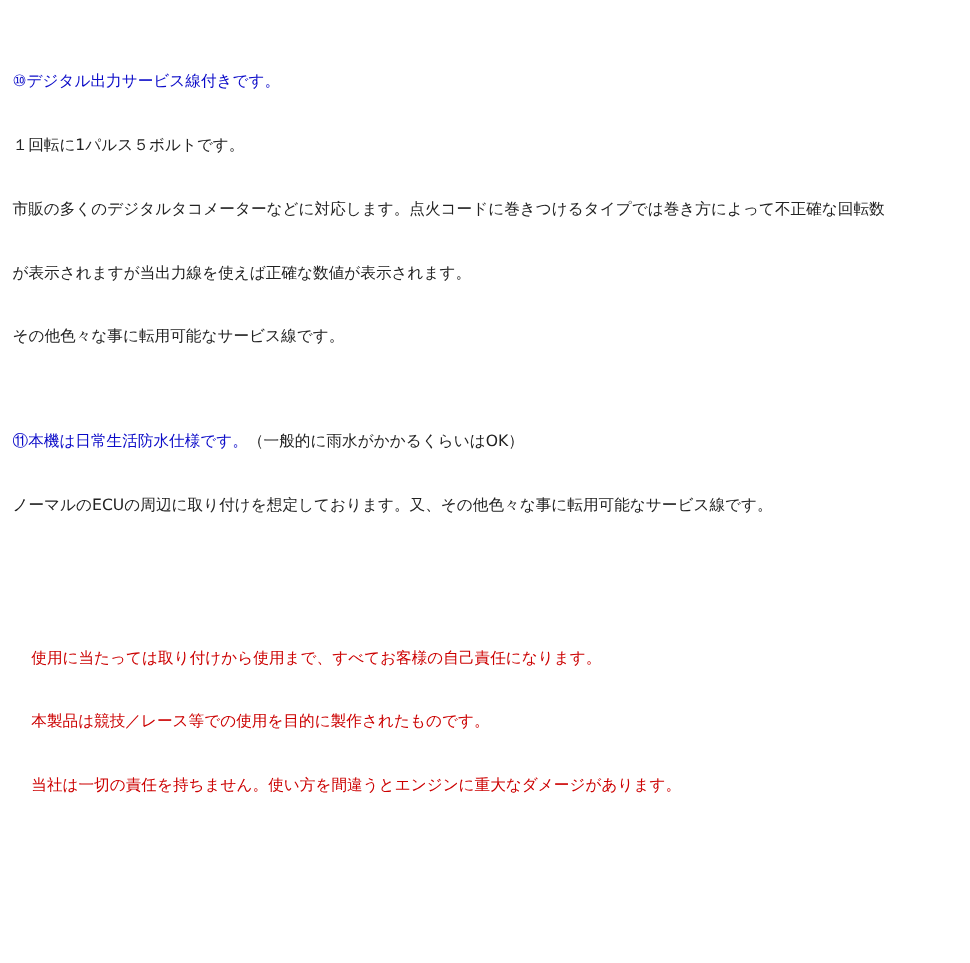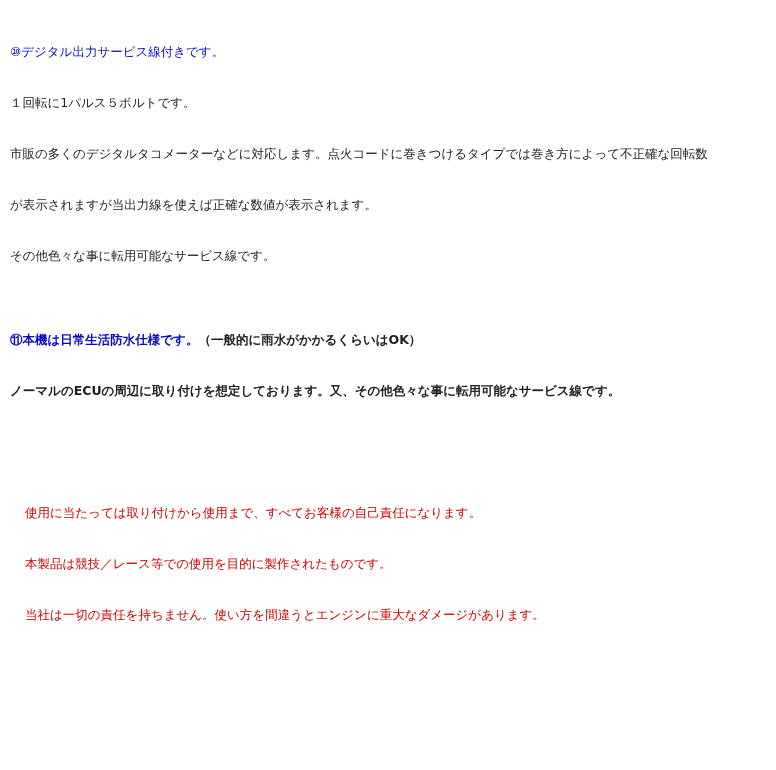--- a/index.html
+++ b/index.html
@@ -12,22 +12,22 @@
     --page-bg:#ffffff;
   }
   *{margin:0;padding:0;box-sizing:border-box;}
   html,body{background:var(--page-bg);}
   body{
     width:776px;height:770px;overflow:hidden;
     font-family:"DejaVu Sans","Liberation Sans",sans-serif;
     font-size:12.5px;line-height:17px;color:var(--body-text);
   }
   .sec{white-space:pre-wrap;}
-  #sec-digital{padding-top:9px;padding-left:10px;}
-  #sec-waterproof{margin-top:16px;padding-left:10px;font-weight:bold;}
+  #sec-digital{padding-top:22px;padding-left:10px;}
+  #sec-waterproof{margin-top:16px;padding-left:10px;}
   #sec-warning{margin-top:54px;padding-left:25px;color:var(--warning-red);}
   .t-blue{color:var(--heading-blue);}
   .t-black{color:var(--body-text);}
 </style>
 </head>
 <body>
 
 <div class="sec" id="sec-digital">
   <div class="t-blue">⑩デジタル出力サービス線付きです。</div>
   <div>１回転に1パルス５ボルトです。</div>

